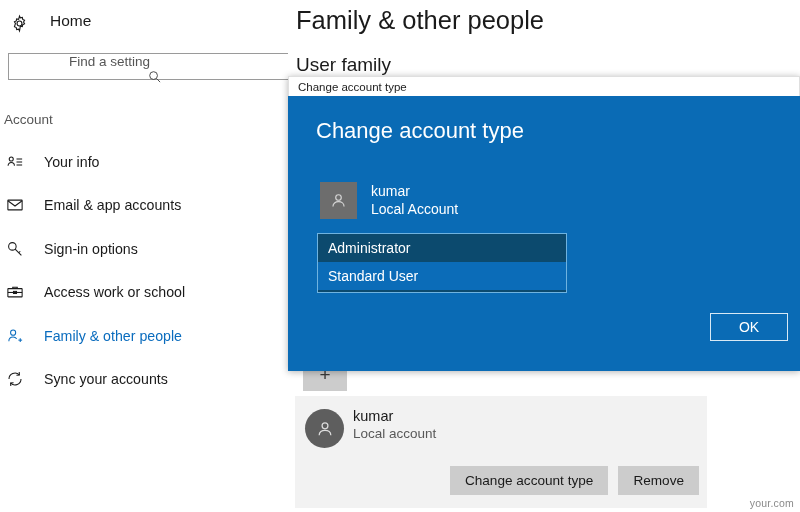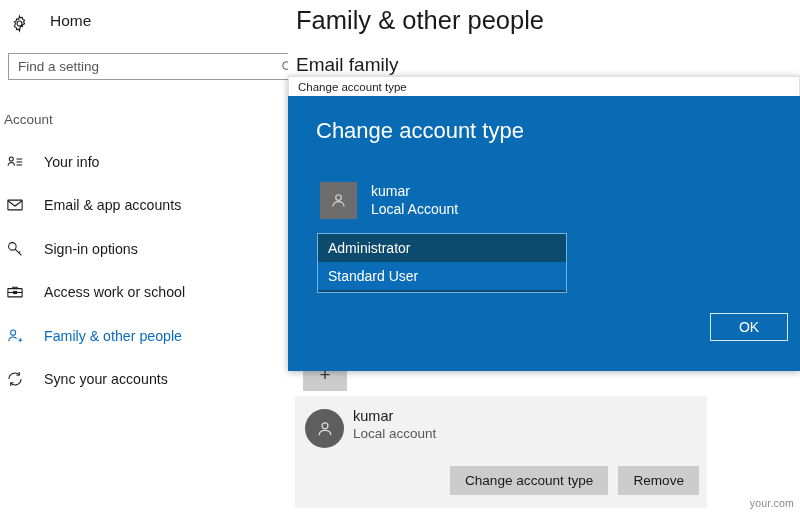--- a/index.html
+++ b/index.html
@@ -45,20 +45,21 @@
   .search-box {
     position: absolute;
     left: 8px; top: 53px;
     width: 296px;
     height: 27px;
     border: 1px solid #9a9a9a;
     background: #ffffff;
     box-sizing: border-box;
     display: flex;
     align-items: center;
+    flex-direction: column;
   }
   .search-input {
     flex: 1;
     border: none;
     outline: none;
     background: transparent;
     font-family: "Liberation Sans", sans-serif;
     font-size: 13.5px;
     color: #3b3b3b;
     padding: 0 6px 0 9px;
@@ -391,21 +392,21 @@
       </span>
       <span class="nav-label">Sync your accounts</span>
     </div>
 
   </div>
 </div>
 
 <div class="content">
 
   <div class="page-title">Family &amp; other people</div>
-  <div class="section-heading">Email family</div>
+  <div class="section-heading">User family</div>
 
   <div class="add-tile">+</div>
 
   <div class="user-card">
     <div class="uc-avatar">
       <svg width="20" height="20" viewBox="0 0 24 24" fill="none" stroke="currentColor" stroke-width="1.5">
         <circle cx="12" cy="8.2" r="3.5"></circle>
         <path d="M5 19.5c0-3.7 3.1-6 7-6s7 2.3 7 6"></path>
       </svg>
     </div>

